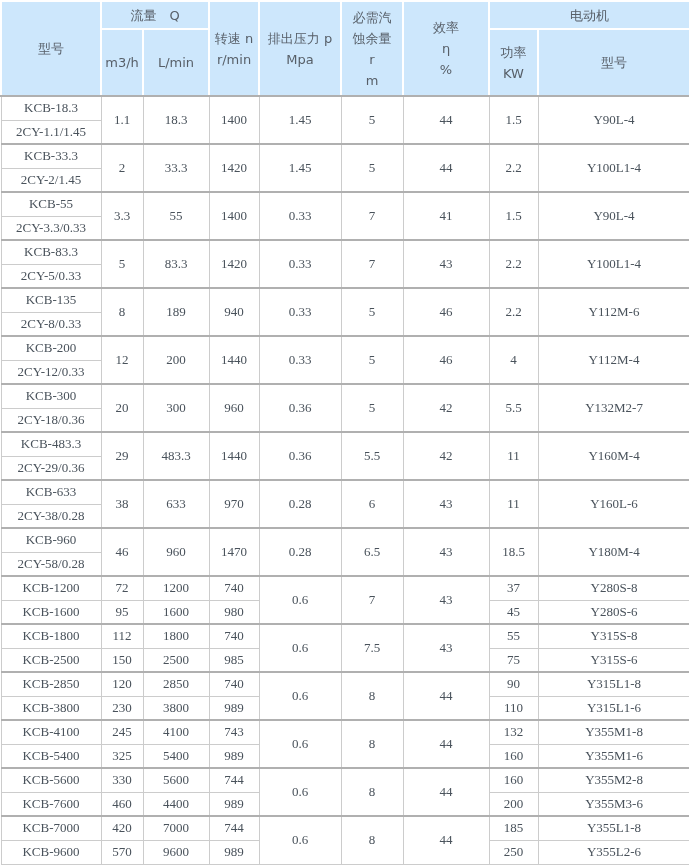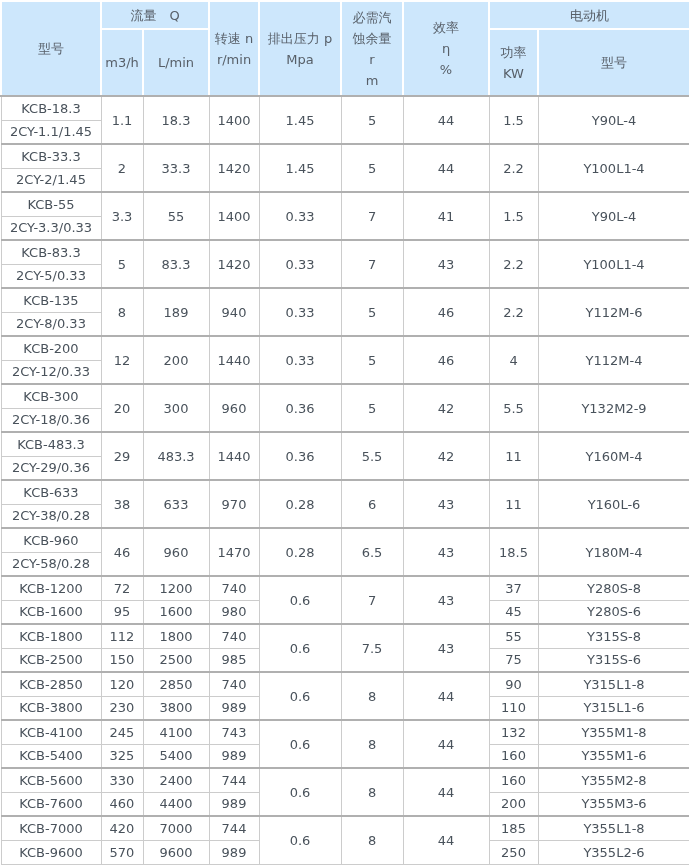--- a/index.html
+++ b/index.html
@@ -22,21 +22,21 @@
   thead th.bb{border-bottom:2px solid #b0b0b0;}
   
   tbody td{
     border:1px solid #cccccc;
     text-align:center;
     vertical-align:middle;
     padding:0;
     white-space:pre-line;
     line-height:normal;
   }
-  tbody tr{height:24px;}
+  tbody tr{height:24px;font-family:Liberation Serif, serif;}
   tbody tr.grp td{border-top:2px solid #b0b0b0;}
   tbody td.model{border-top-color:#d9d9d9;}
   tbody tr.grp td.model{border-top-color:#b0b0b0;}
 </style>
 </head>
 <body>
 
 <table class="spec">
   <colgroup>
     <col style="width:100px">
@@ -168,21 +168,21 @@
 
     <tr class="grp">
       <td class="model">KCB-300</td>
       <td rowspan="2">20</td>
       <td rowspan="2">300</td>
       <td rowspan="2">960</td>
       <td rowspan="2">0.36</td>
       <td rowspan="2">5</td>
       <td rowspan="2">42</td>
       <td rowspan="2">5.5</td>
-      <td rowspan="2">Y132M2-9</td>
+      <td rowspan="2">Y132M2-7</td>
     </tr>
     <tr>
       <td class="model">2CY-18/0.36</td>
     </tr>
 
     <tr class="grp">
       <td class="model">KCB-483.3</td>
       <td rowspan="2">29</td>
       <td rowspan="2">483.3</td>
       <td rowspan="2">1440</td>
@@ -302,21 +302,21 @@
       <td>325</td>
       <td>5400</td>
       <td>989</td>
       <td>160</td>
       <td>Y355M1-6</td>
     </tr>
 
     <tr class="grp">
       <td>KCB-5600</td>
       <td>330</td>
-      <td>2400</td>
+      <td>5600</td>
       <td>744</td>
       <td rowspan="2">0.6</td>
       <td rowspan="2">8</td>
       <td rowspan="2">44</td>
       <td>160</td>
       <td>Y355M2-8</td>
     </tr>
     <tr>
       <td>KCB-7600</td>
       <td>460</td>

